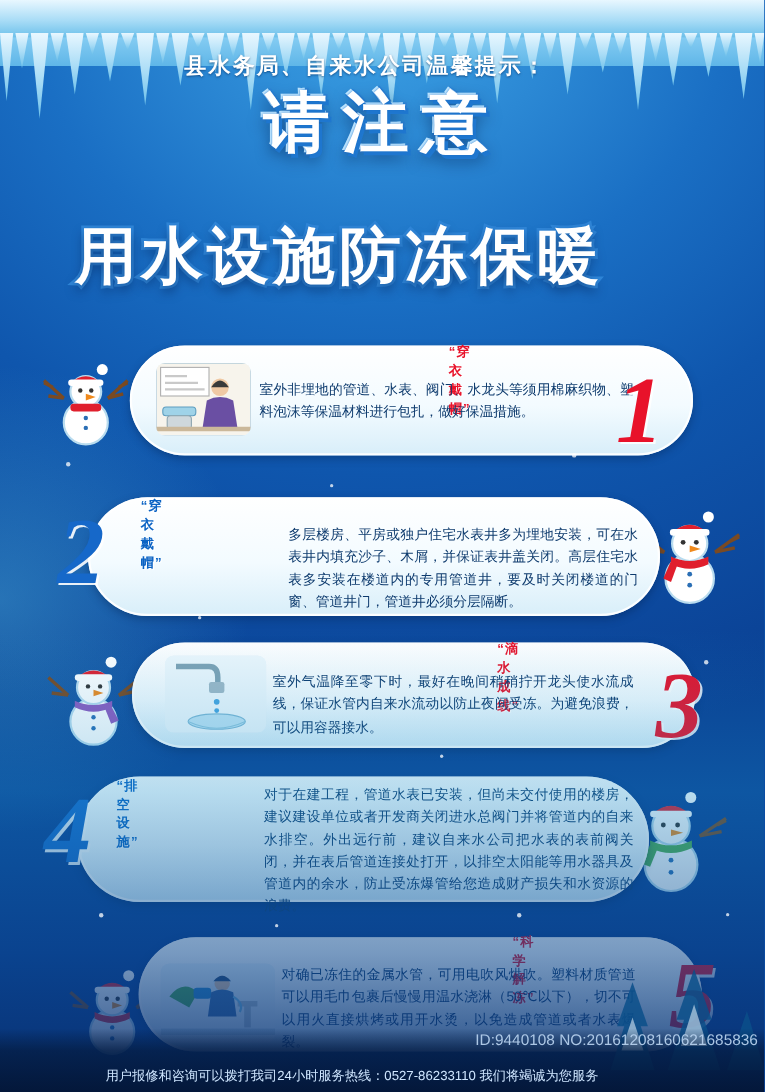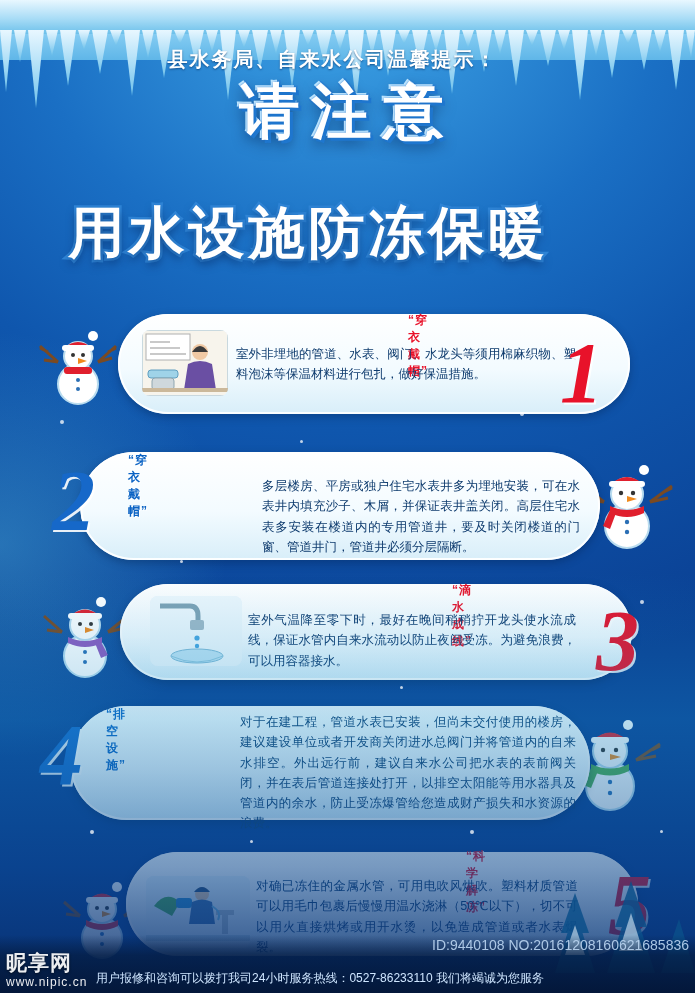--- a/index.html
+++ b/index.html
@@ -365,18 +365,14 @@
   <div class="snow" style="left:640px;top:600px;width:4px;height:4px;"></div>
   <div class="snow" style="left:400px;top:686px;width:3px;height:3px;"></div>
   <div class="snow" style="left:90px;top:830px;width:4px;height:4px;"></div>
   <div class="snow" style="left:660px;top:830px;width:3px;height:3px;"></div>
   <div class="snow" style="left:250px;top:840px;width:3px;height:3px;"></div>
   <div class="snow" style="left:470px;top:830px;width:4px;height:4px;"></div>
 
   <div class="footer"></div>
   <div class="idcode">ID:9440108 NO:20161208160621685836</div>
   <div class="foot-line" style="bottom:6px;">用户报修和咨询可以拨打我司24小时服务热线：0527-86233110    我们将竭诚为您服务</div>
-  <div class="wm">
-    <div class="wm-cn">昵享网</div>
-    <div class="wm-url">www.nipic.cn</div>
-  </div>
 
 </div>
 
 </body></html>

